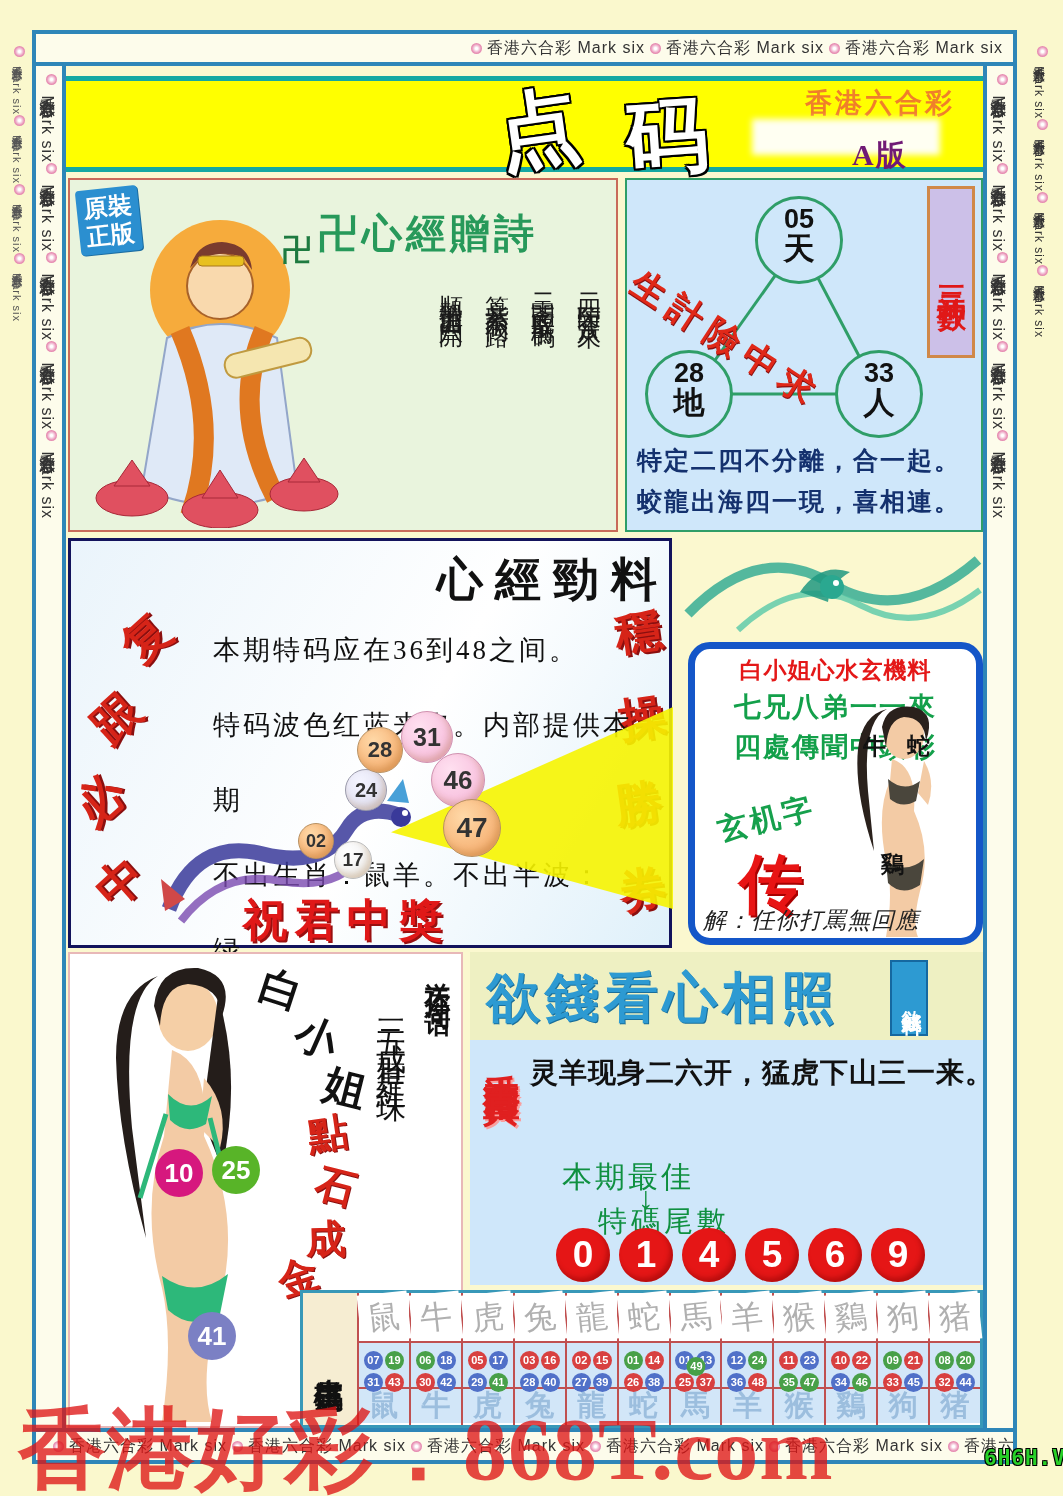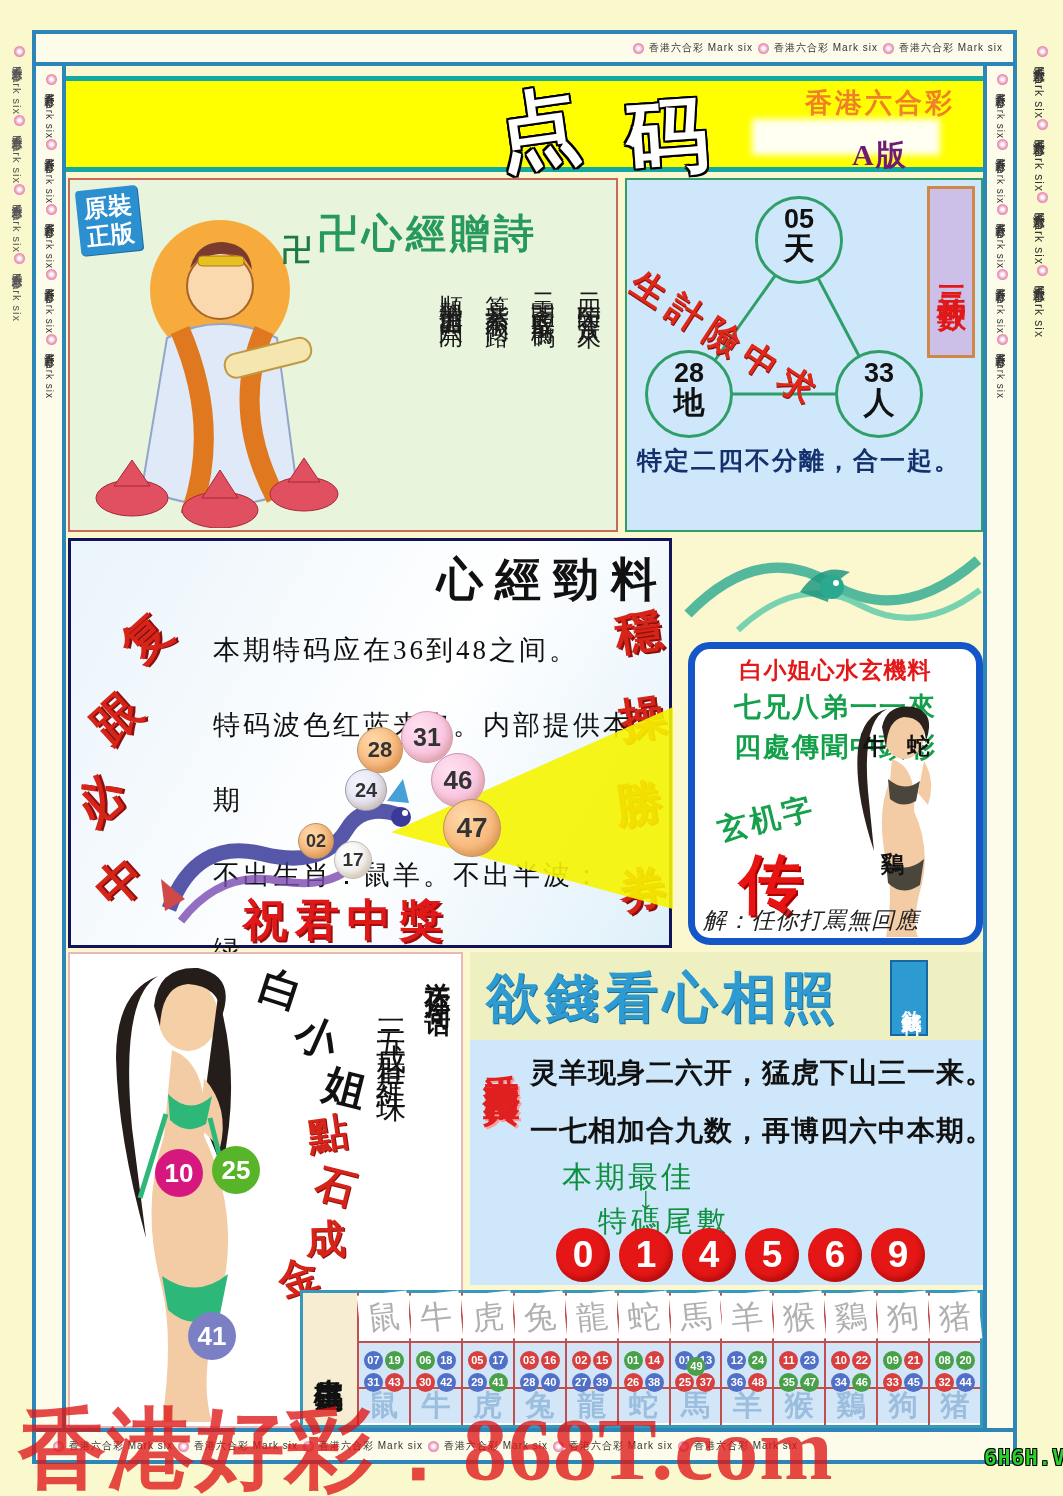--- a/index.html
+++ b/index.html
@@ -1,21 +1,21 @@
 <!DOCTYPE html>
 <html><head>
 <meta charset="utf-8">
 <style>
 *{box-sizing:border-box;margin:0;padding:0}
 html,body{width:1063px}
 body{font-family:"Liberation Sans",sans-serif;background:#f8f6c8}
 .page{position:relative;width:1063px;height:1496px;background:#faf8cd;overflow:hidden}
 
 .frame-outer{position:absolute;left:32px;top:30px;width:985px;height:1434px;border:4px solid #2e86b8;background:transparent}
-.strip{position:absolute;background:#fdfceb;color:#333;font-size:10px;overflow:hidden;white-space:nowrap}
+.strip{position:absolute;background:#fdfceb;color:#333;font-size:16px;overflow:hidden;white-space:nowrap}
 .strip-top{left:36px;top:34px;width:977px;height:32px;border-bottom:4px solid #2e86b8;text-align:right;line-height:28px;padding-right:10px}
 .strip-bottom{left:36px;top:1428px;width:977px;height:32px;border-top:4px solid #2e86b8;line-height:28px;padding-left:12px}
 .strip-left{left:36px;top:66px;width:30px;height:1362px;border-right:4px solid #2e86b8;writing-mode:vertical-rl;line-height:26px;padding-top:8px}
 .strip-right{left:983px;top:66px;width:30px;height:1362px;border-left:4px solid #2e86b8;writing-mode:vertical-rl;line-height:26px;padding-top:8px}
 .margin-col{position:absolute;top:46px;height:1380px;writing-mode:vertical-rl;font-size:11px;color:#555;line-height:22px;white-space:nowrap;overflow:hidden}
 .margin-left{left:6px}
 .margin-right{left:1028px;color:#333;font-size:12px}
 .flower{display:inline-block;width:11px;height:11px;border-radius:50%;background:radial-gradient(circle,#fff 15%,#e88fb4 60%,#d878a4 100%);margin:0 5px;vertical-align:middle}
 .btext{letter-spacing:1px}
 
@@ -184,20 +184,21 @@
       <div class="c">地</div>
     </div>
     <div class="node node3">
       <div class="n">33</div>
       <div class="c">人</div>
     </div>
     <div class="tri-diag">生計險中求</div>
     <div class="sanyuan">三元神數</div>
     <div class="tri-caption">
       <div>特定二四不分離，合一起。</div>
+      <div>蛟龍出海四一現，喜相連。</div>
     </div>
   </div>
 
   <div class="heart-box">
     <div class="h-title">心經勁料</div>
     <span class="ls" style="left:52px;top:66px;transform:rotate(-42deg)">复</span>
     <span class="ls" style="left:22px;top:146px;transform:rotate(-42deg)">跟</span>
     <span class="ls" style="left:6px;top:228px;transform:rotate(-42deg)">必</span>
     <span class="ls" style="left:26px;top:310px;transform:rotate(-42deg)">中</span>
     <span class="rs" style="left:544px;top:60px">穩</span>
@@ -285,21 +286,20 @@
     <div class="ggift">送你一句话：</div>
   </div>
 
   <div class="money-box">
     <div class="m-head"></div>
     <div class="m-title">欲錢看心相照</div>
     <div class="m-tag">欲錢料</div>
     <div class="m-body"></div>
     <div class="m-left">香港内幕传真</div>
     <div class="m-line" style="top:102px">灵羊现身二六开，猛虎下山三一来。</div>
-    <div class="m-line" style="top:160px">一七相加合九数，再博四六中本期。</div>
     <div class="m-best">本期最佳</div>
     <div class="m-arrow">↓</div>
     <div class="m-tail-label">特碼尾數</div>
     <span class="tail" style="left:86px">0</span>
     <span class="tail" style="left:149px">1</span>
     <span class="tail" style="left:212px">4</span>
     <span class="tail" style="left:275px">5</span>
     <span class="tail" style="left:338px">6</span>
     <span class="tail" style="left:401px">9</span>
   </div>

